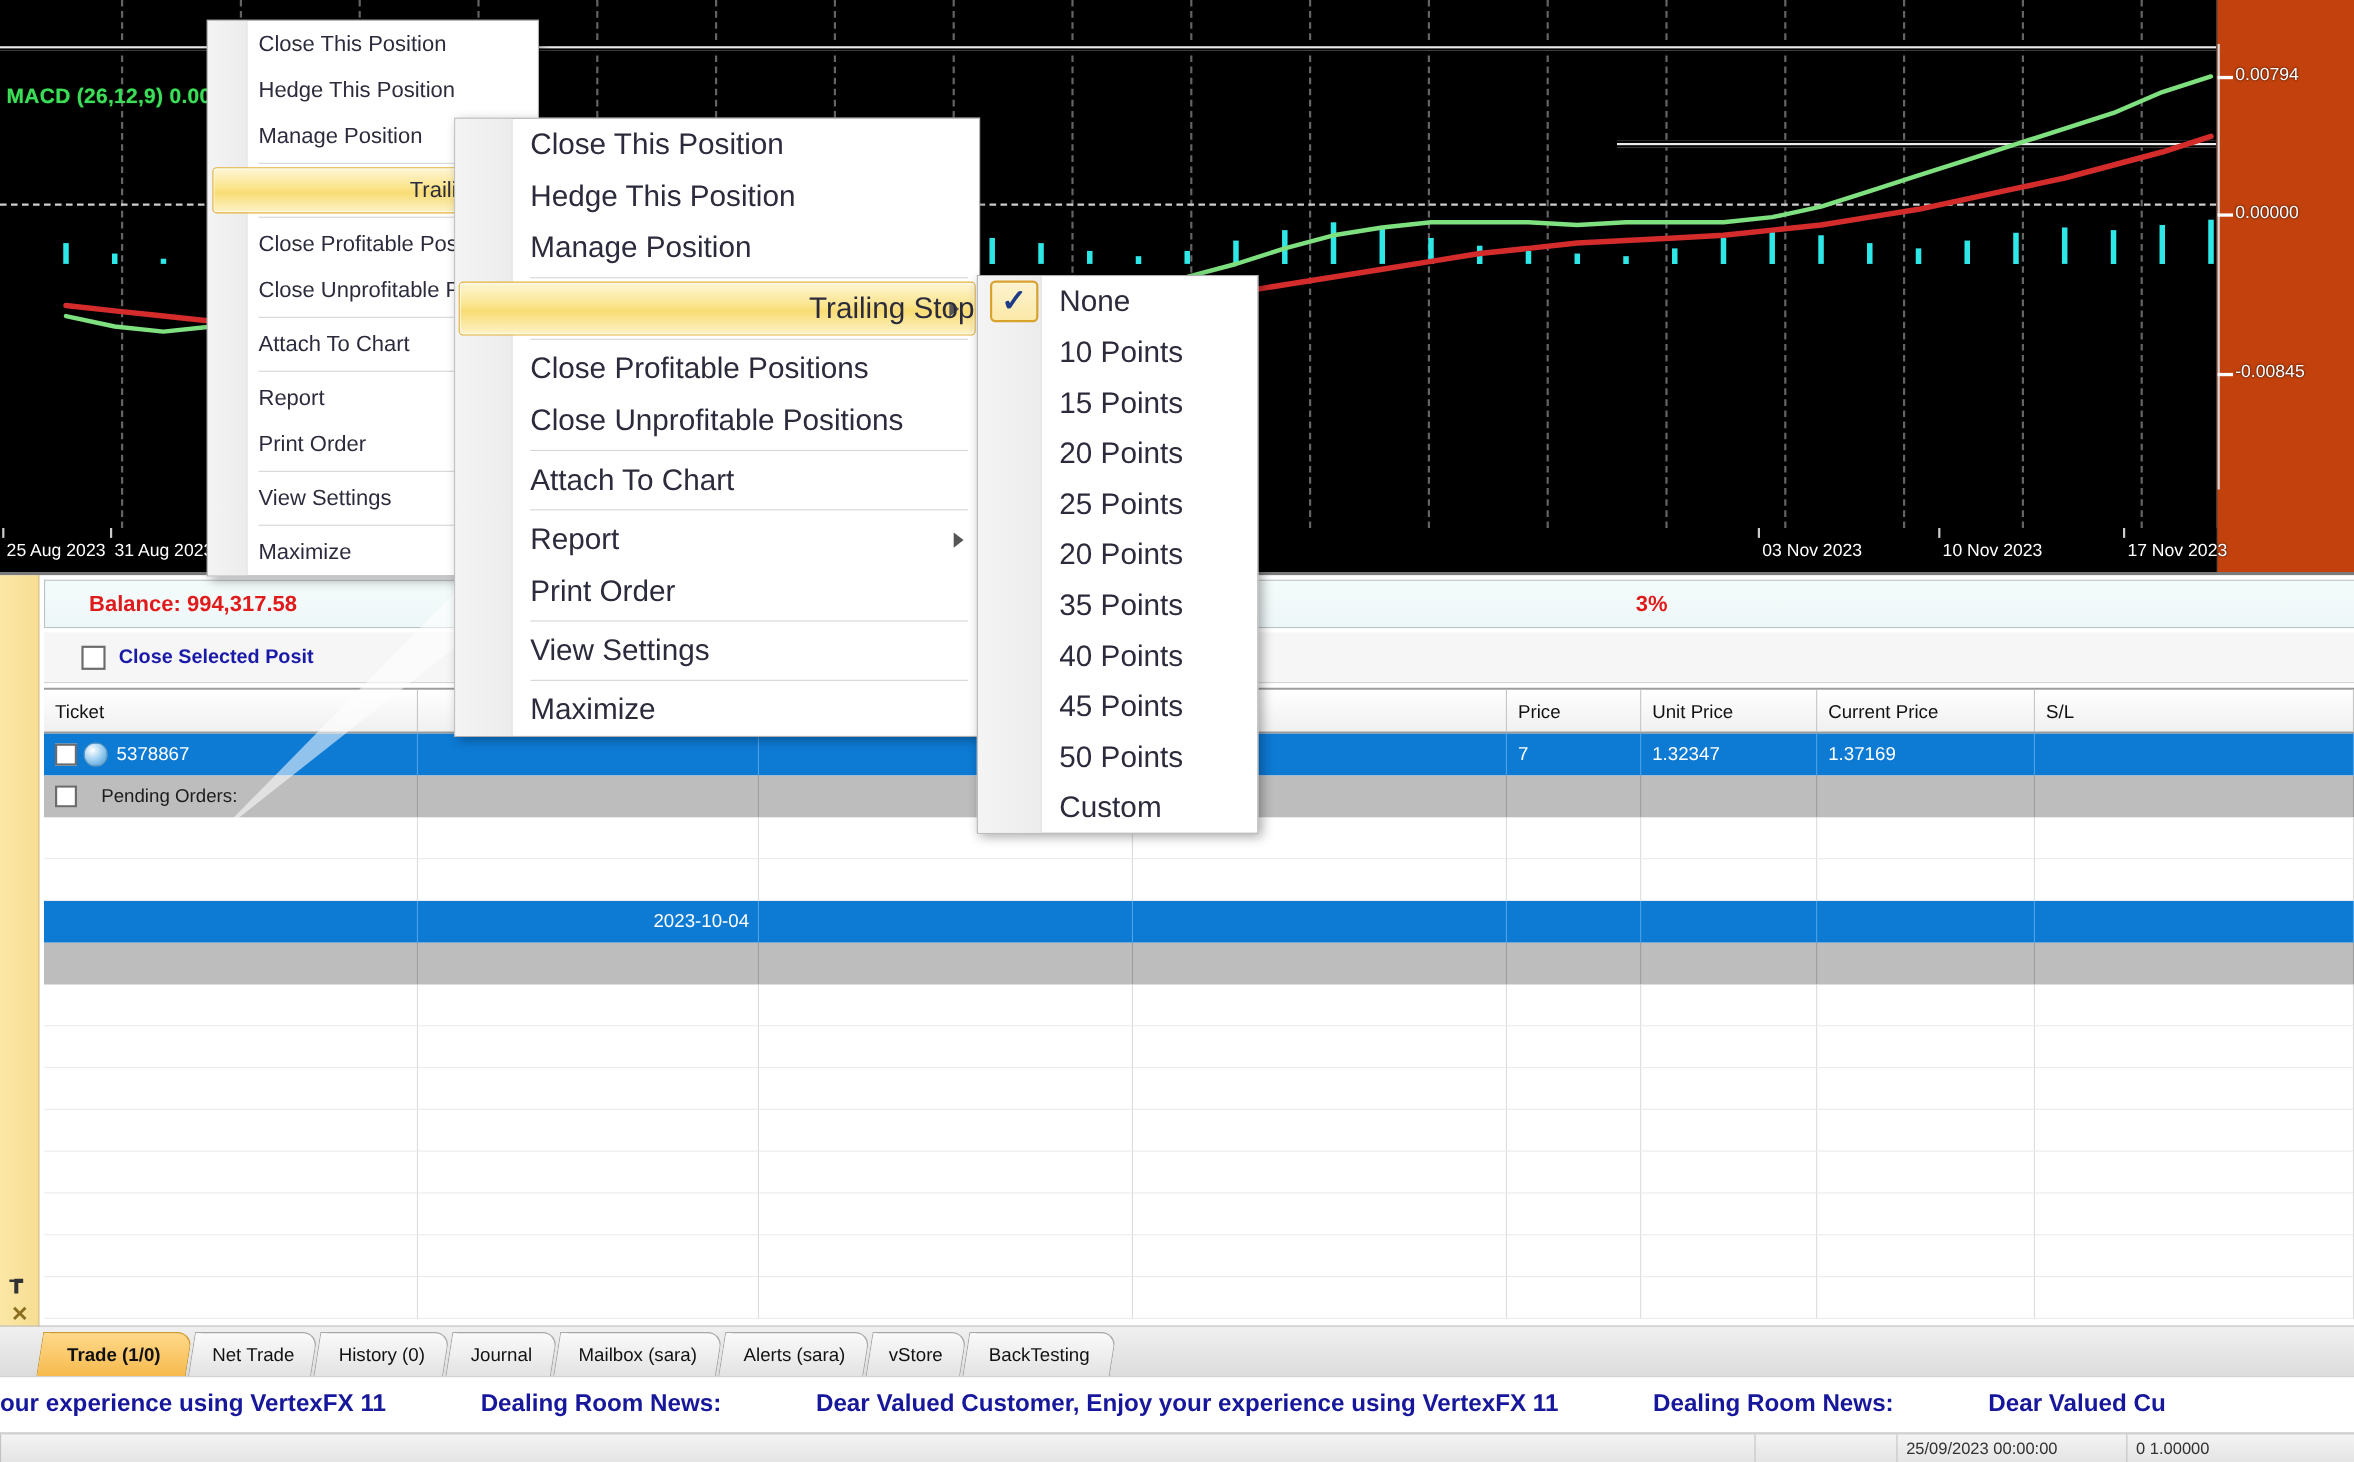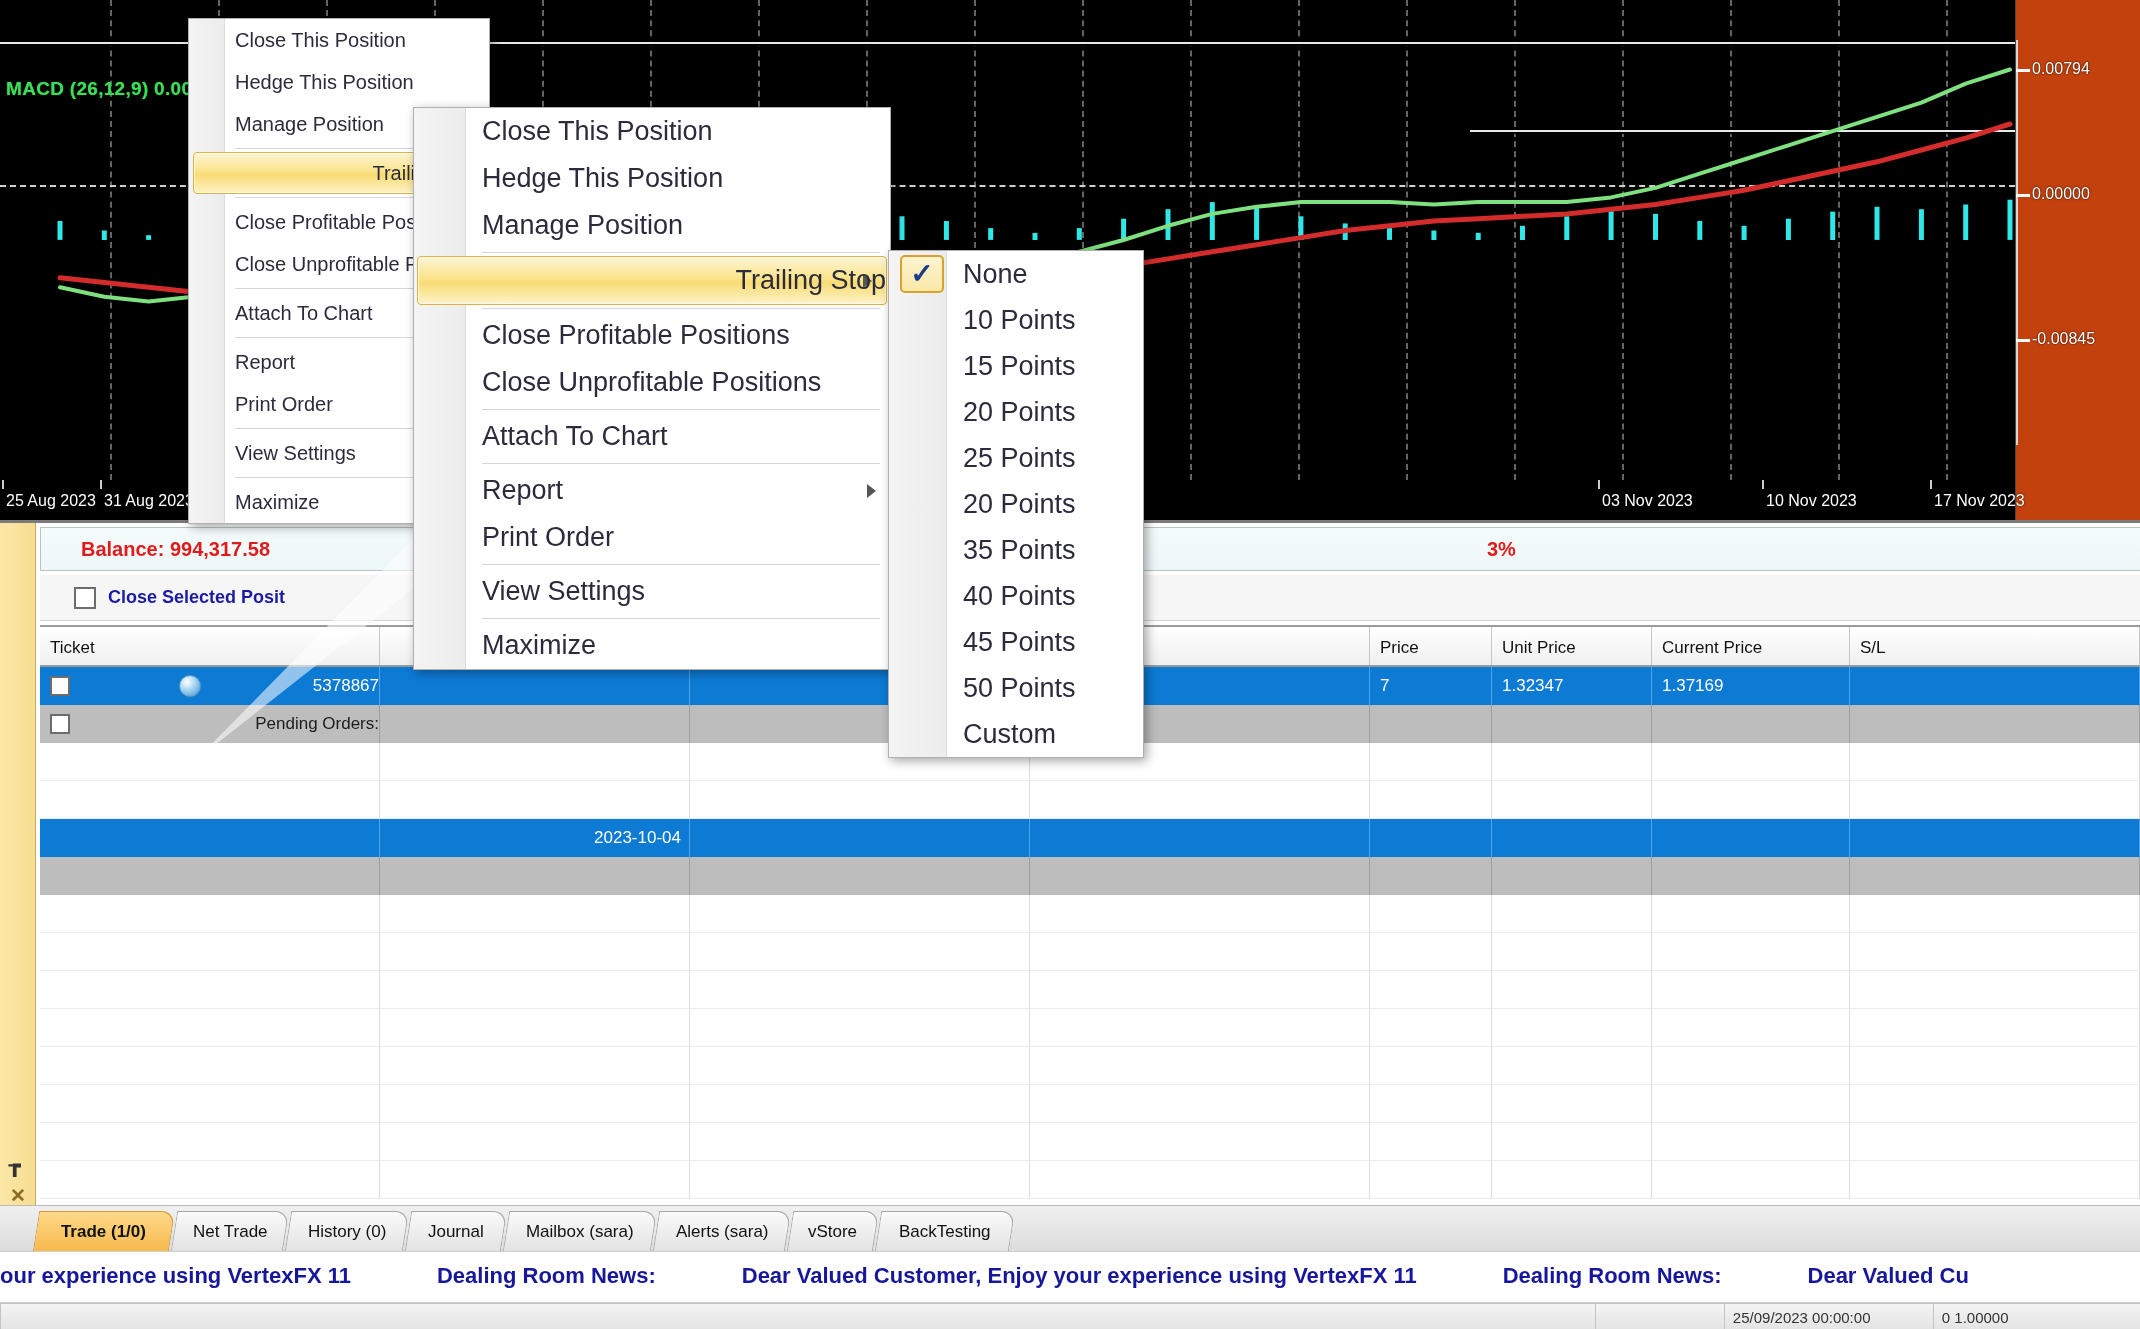--- a/index.html
+++ b/index.html
@@ -135,21 +135,21 @@
   .gh {
     font-size: 17px; color: #111; padding: 11px 0 0 10px;
     border-right: 1px solid #c6c6c6; white-space: nowrap; overflow: hidden;
   }
   .grow { display: flex; height: 38px; }
   .grow.sel { background: #0d7ad4; color: #fff; }
   .grow.gray { background: #bdbdbd; color: #1c1c1c; }
   .gc {
     font-size: 17px; padding: 9px 0 0 10px;
     border-right: 1px solid rgba(120,120,120,.45);
-    white-space: nowrap; overflow: hidden; justify-content: space-between;
+    white-space: nowrap; overflow: hidden;
   }
   .grow.sel .gc { border-right: 1px solid #4ea2e6; }
   .rowchk {
     width: 20px; height: 20px; background: #fff;
     border: 2px solid #6c6c6c; margin: 8px 0 0 10px; flex: none;
   }
   .bullet {
     width: 22px; height: 22px; border-radius: 50%;
     background: radial-gradient(circle at 35% 30%,#ffffff,#8fc8ef 55%,#3e8fc8);
     border: 1px solid #6699bb; margin: 7px 0 0 4px; flex: none;

